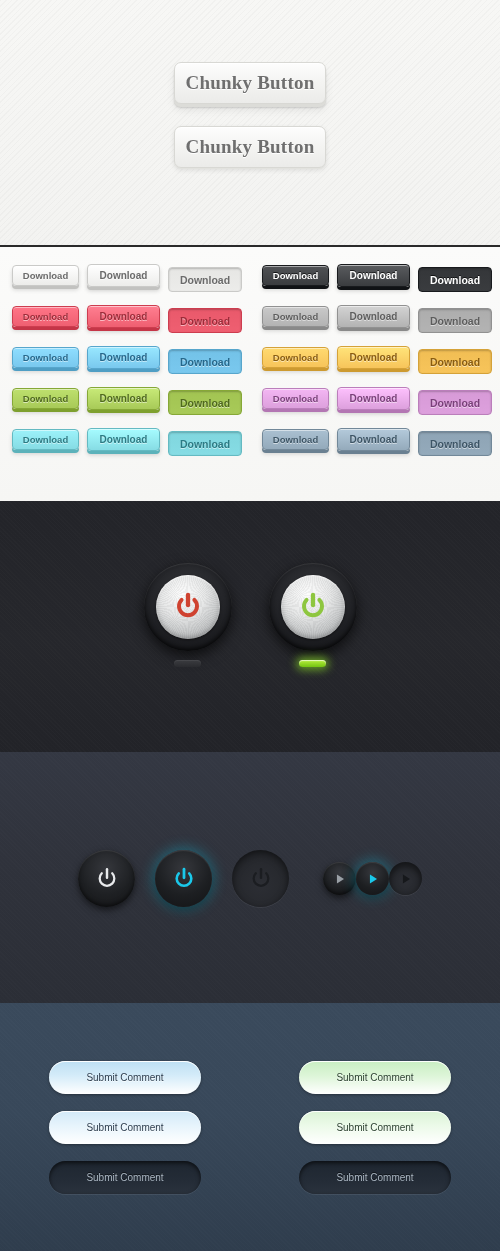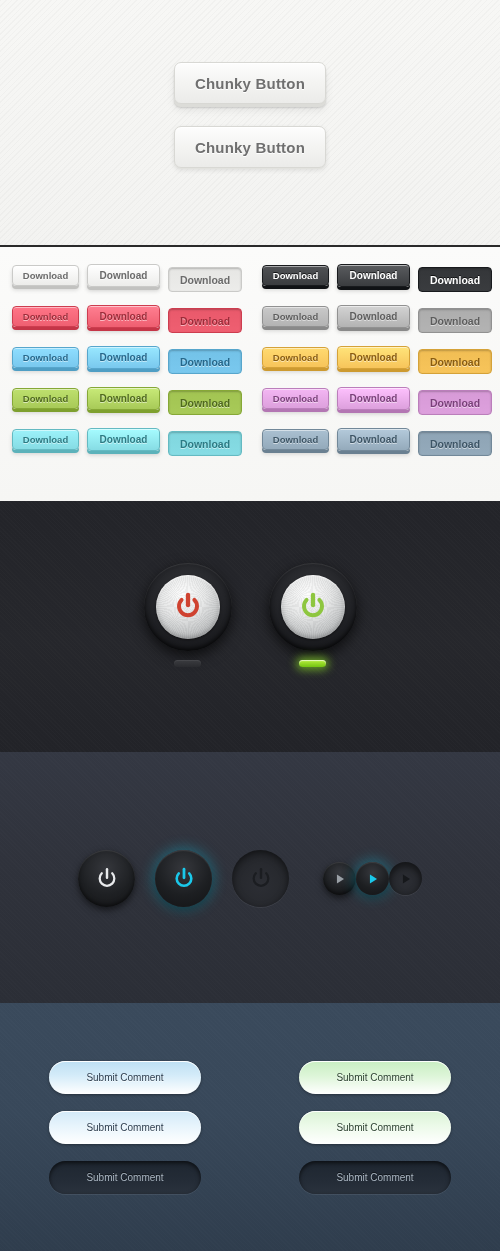--- a/index.html
+++ b/index.html
@@ -23,31 +23,32 @@
       linear-gradient(180deg,#f7f7f5 0%,#f3f3f1 100%);
     border-bottom: 2px solid #2a2a2a;
   }
   .chunky-wrap {
     position:absolute; left:0; right:0; top:62px;
     display:flex; flex-direction:column; align-items:center; gap:22px;
   }
   .chunky-btn {
     width:152px; height:42px;
     display:flex; align-items:center; justify-content:center;
-    font-size:15px; font-weight:bold; letter-spacing:0.2px;
+    font-size:19px; font-weight:bold; letter-spacing:0.2px;
     color:#6f6f6f;
     text-shadow:0 1px 0 #ffffff;
     border-radius:7px;
     background:linear-gradient(180deg,#fdfdfd 0%,#f4f4f2 48%,#ebebe9 100%);
     border:1px solid #d8d8d4;
     box-shadow:
       inset 0 1px 0 #ffffff,
       0 3px 0 #dcdcd8,
       0 4px 2px rgba(0,0,0,0.13),
       0 6px 9px rgba(0,0,0,0.08);
+    font-family: Liberation Serif, serif;
   }
   .chunky-btn.flat {
     box-shadow:
       inset 0 1px 0 #ffffff,
       0 1px 0 #e2e2de,
       0 2px 5px rgba(0,0,0,0.10);
   }
 
   
   .sec-downloads {

